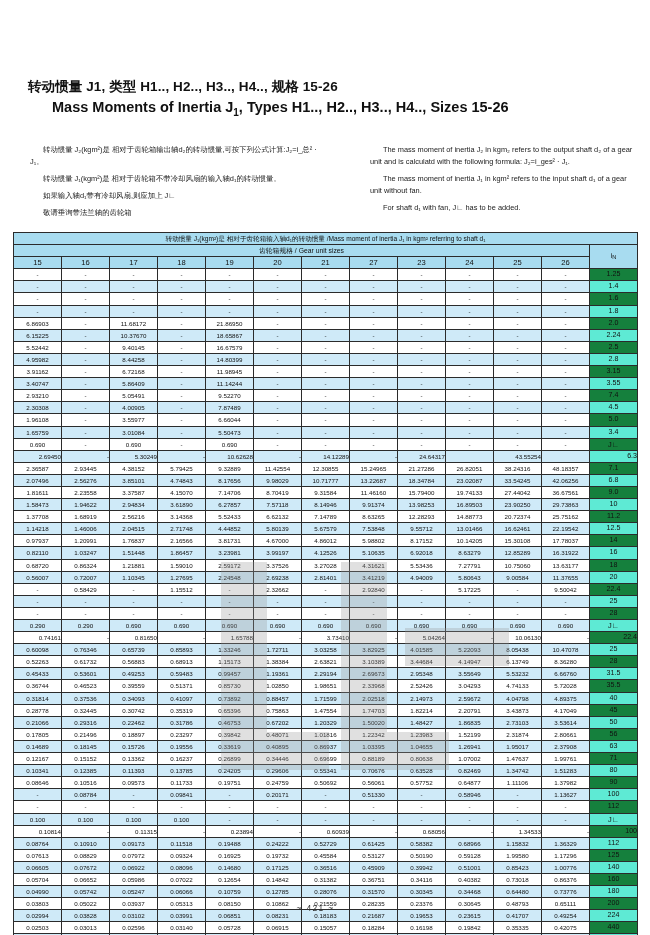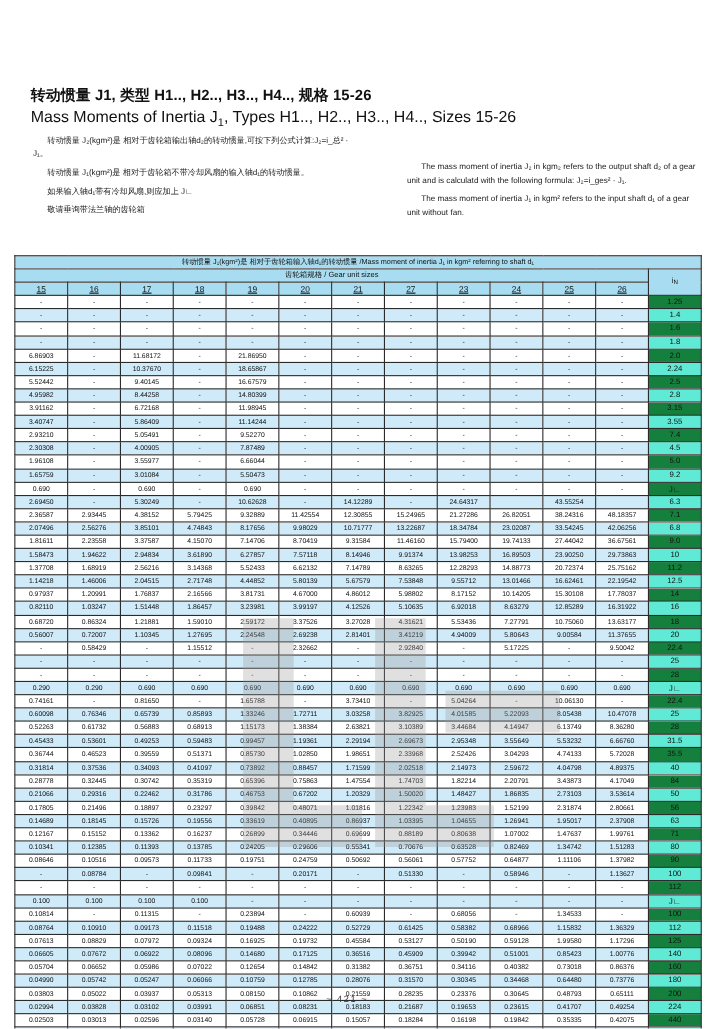--- a/index.html
+++ b/index.html
@@ -9,28 +9,28 @@
     font-family:"Liberation Sans", sans-serif;
     color:#111;
     overflow:hidden;
     position:relative;
   }
   .page{position:relative;width:650px;height:935px;box-sizing:border-box;padding:4px;border-radius:29px;}
 
   
   .titles{position:absolute;left:28px;top:78px;width:600px;}
   .title-cn{font-size:13.5px;font-weight:bold;letter-spacing:0.1px;line-height:1.35;}
-  .title-en{font-size:14.5px;font-weight:normal;line-height:1.5;margin-top:1px;}
+  .title-en{font-size:14.5px;font-weight:bold;line-height:1.5;margin-top:1px;margin-left:24px;}
   .title-en .sub{font-size:10px;vertical-align:sub;}
 
   
-  .desc{position:absolute;top:122px;left:0;width:522px;height:85px;}
+  .desc{position:absolute;top:144px;left:0;width:522px;height:85px;}
   .desc-col{position:absolute;top:0;font-size:7.4px;line-height:1.62;color:#1a1a1a;}
   .desc-cn{left:30px;width:300px;}
-  .desc-en{left:370px;width:265px;margin-top:24px;}
+  .desc-en{left:370px;width:265px;}
   .desc-col p{margin:0 0 5px 0;}
   .desc-col p.ind{text-indent:13px;}
   sub{font-size:5.6px;vertical-align:-0.22em;}
 
   
   .table-wrap{position:absolute;left:13px;top:232px;width:624px;}
   table.data{
     border-collapse:collapse;
     width:624px;
     table-layout:fixed;
@@ -58,30 +58,30 @@
     border:0.6px solid #2b2b2b;
   }
   .band-sizes td{
     background:#a8dcf0;
     height:15px;line-height:15px;
     font-size:6.8px;font-weight:bold;
   }
   .band-head td{
     background:#a8dcf0;
     height:13px;line-height:13px;
-    font-size:7.6px;font-weight:bold;text-decoration:underline;
+    font-size:7.6px;font-weight:bold;
   }
   .rowlabel{
     background:#15803d;
     font-size:7.1px;
     font-weight:bold;
   }
   tr.alt td{background:#cfeaf8;}
   tr.alt td.rowlabel{background:#5eead4;}
-  tr.sep td{border-top:1.3px solid #2b2b2b;}
+  tr.sep td{border-top:1.3px solid #2b2b2b;text-align:right;}
   td.jl{font-weight:bold;font-size:7.4px;}
   .ilabel{font-weight:bold;font-size:7.6px;}
 
   
   .watermark{
     position:absolute;left:196px;top:300px;
     width:300px;height:330px;
     pointer-events:none;
     opacity:0.30;
     z-index:5;
@@ -106,20 +106,21 @@
   <div class="desc">
     <div class="desc-col desc-cn">
       <p class="ind">转动惯量 J₂(kgm²)是 相对于齿轮箱输出轴d₂的转动惯量,可按下列公式计算:J₂=i_总² · J₁。</p>
       <p class="ind">转动惯量 J₁(kgm²)是 相对于齿轮箱不带冷却风扇的输入轴d₁的转动惯量。</p>
       <p class="ind">如果输入轴d₁带有冷却风扇,则应加上 J∟</p>
       <p class="ind">敬请垂询带法兰轴的齿轮箱</p>
     </div>
     <div class="desc-col desc-en">
       <p class="ind">The mass moment of inertia J₂ in kgm₂ refers to the output shaft d₂ of a gear unit and is calculatd with the following formula: J₂=i_ges² · J₁.</p>
       <p class="ind">The mass moment of inertia J₁ in kgm² refers to the input shaft d₁ of a gear unit without fan.</p>
+      <p class="ind">For shaft d₁ with fan, J∟ has to be added.</p>
     </div>
   </div>
 
   <div class="table-wrap">
     <table class="data">
       <colgroup id="colgroup">
           <col class="cdata">
           <col class="cdata">
           <col class="cdata">
           <col class="cdata">
@@ -358,21 +359,21 @@
             <td>3.01084</td>
             <td>-</td>
             <td>5.50473</td>
             <td>-</td>
             <td>-</td>
             <td>-</td>
             <td>-</td>
             <td>-</td>
             <td>-</td>
             <td>-</td>
-            <td class="rowlabel">9.2</td>
+            <td class="rowlabel">3.4</td>
           </tr>
           <tr>
             <td>0.690</td>
             <td>-</td>
             <td>0.690</td>
             <td>-</td>
             <td>0.690</td>
             <td>-</td>
             <td>-</td>
             <td>-</td>
@@ -703,21 +704,21 @@
             <td>0.30742</td>
             <td>0.35319</td>
             <td>0.65396</td>
             <td>0.75863</td>
             <td>1.47554</td>
             <td>1.74703</td>
             <td>1.82214</td>
             <td>2.20791</td>
             <td>3.43873</td>
             <td>4.17049</td>
-            <td class="rowlabel">84</td>
+            <td class="rowlabel">45</td>
           </tr>
           <tr class="alt">
             <td>0.21066</td>
             <td>0.29316</td>
             <td>0.22462</td>
             <td>0.31786</td>
             <td>0.46753</td>
             <td>0.67202</td>
             <td>1.20329</td>
             <td>1.50020</td>

